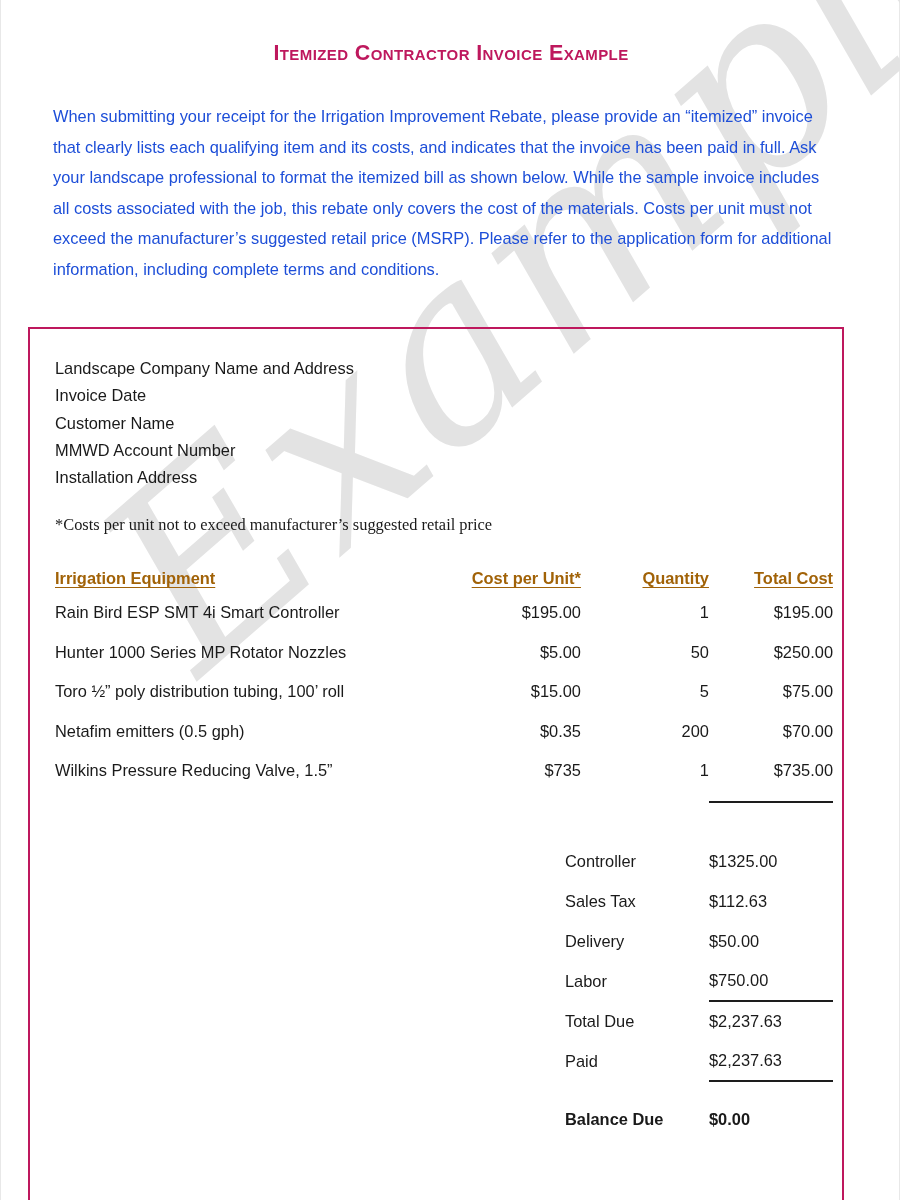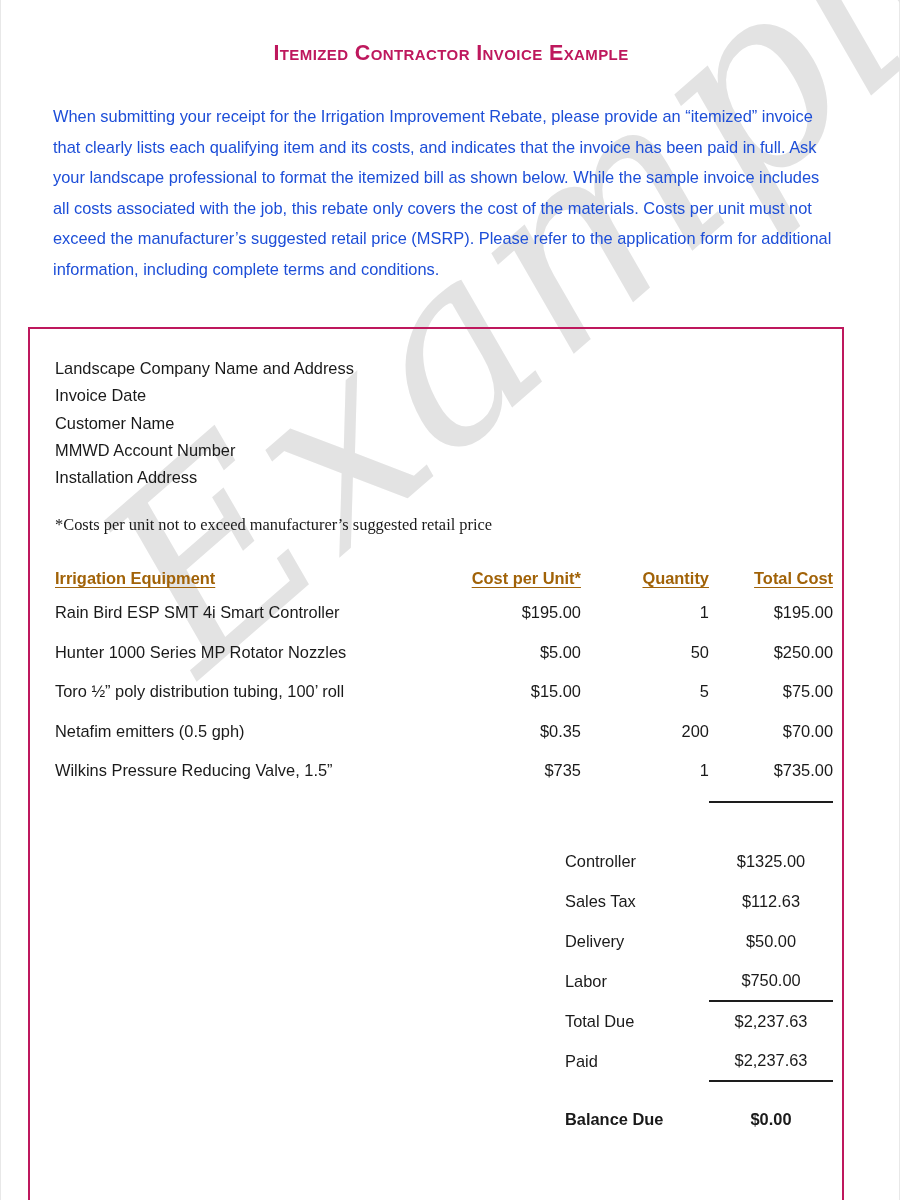--- a/index.html
+++ b/index.html
@@ -176,21 +176,21 @@
     font-size: 16.4px;
     z-index: 3;
   }
   .summary td {
     padding: 0;
     height: 40px;
     vertical-align: middle;
     white-space: nowrap;
   }
   .sum-label { text-align: left; width: 144px; }
-  .sum-value { text-align: center; width: 124px; }
+  .sum-value { text-align: left; width: 124px; }
   .summary tr.has-top-rule td.sum-value {
     border-top: 2.2px solid #1d1d1d;
   }
   .summary tr.rule-under td.sum-value {
     border-bottom: 2.2px solid #1d1d1d;
   }
   .summary tr.spacer td { height: 18px; border: none; }
   .summary tr.bold-row td { font-weight: bold; }
 </style>
 </head>

